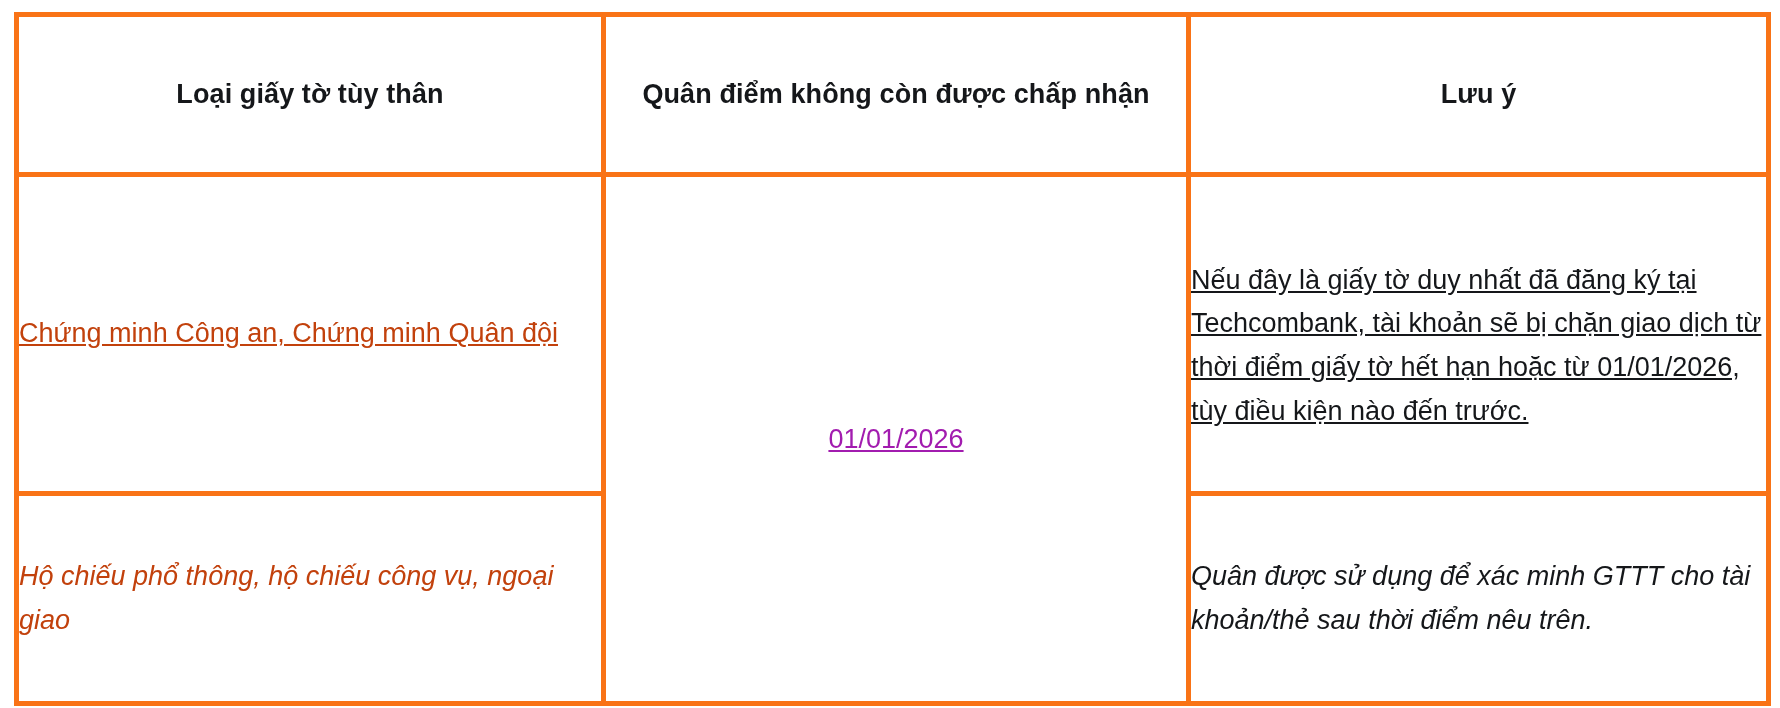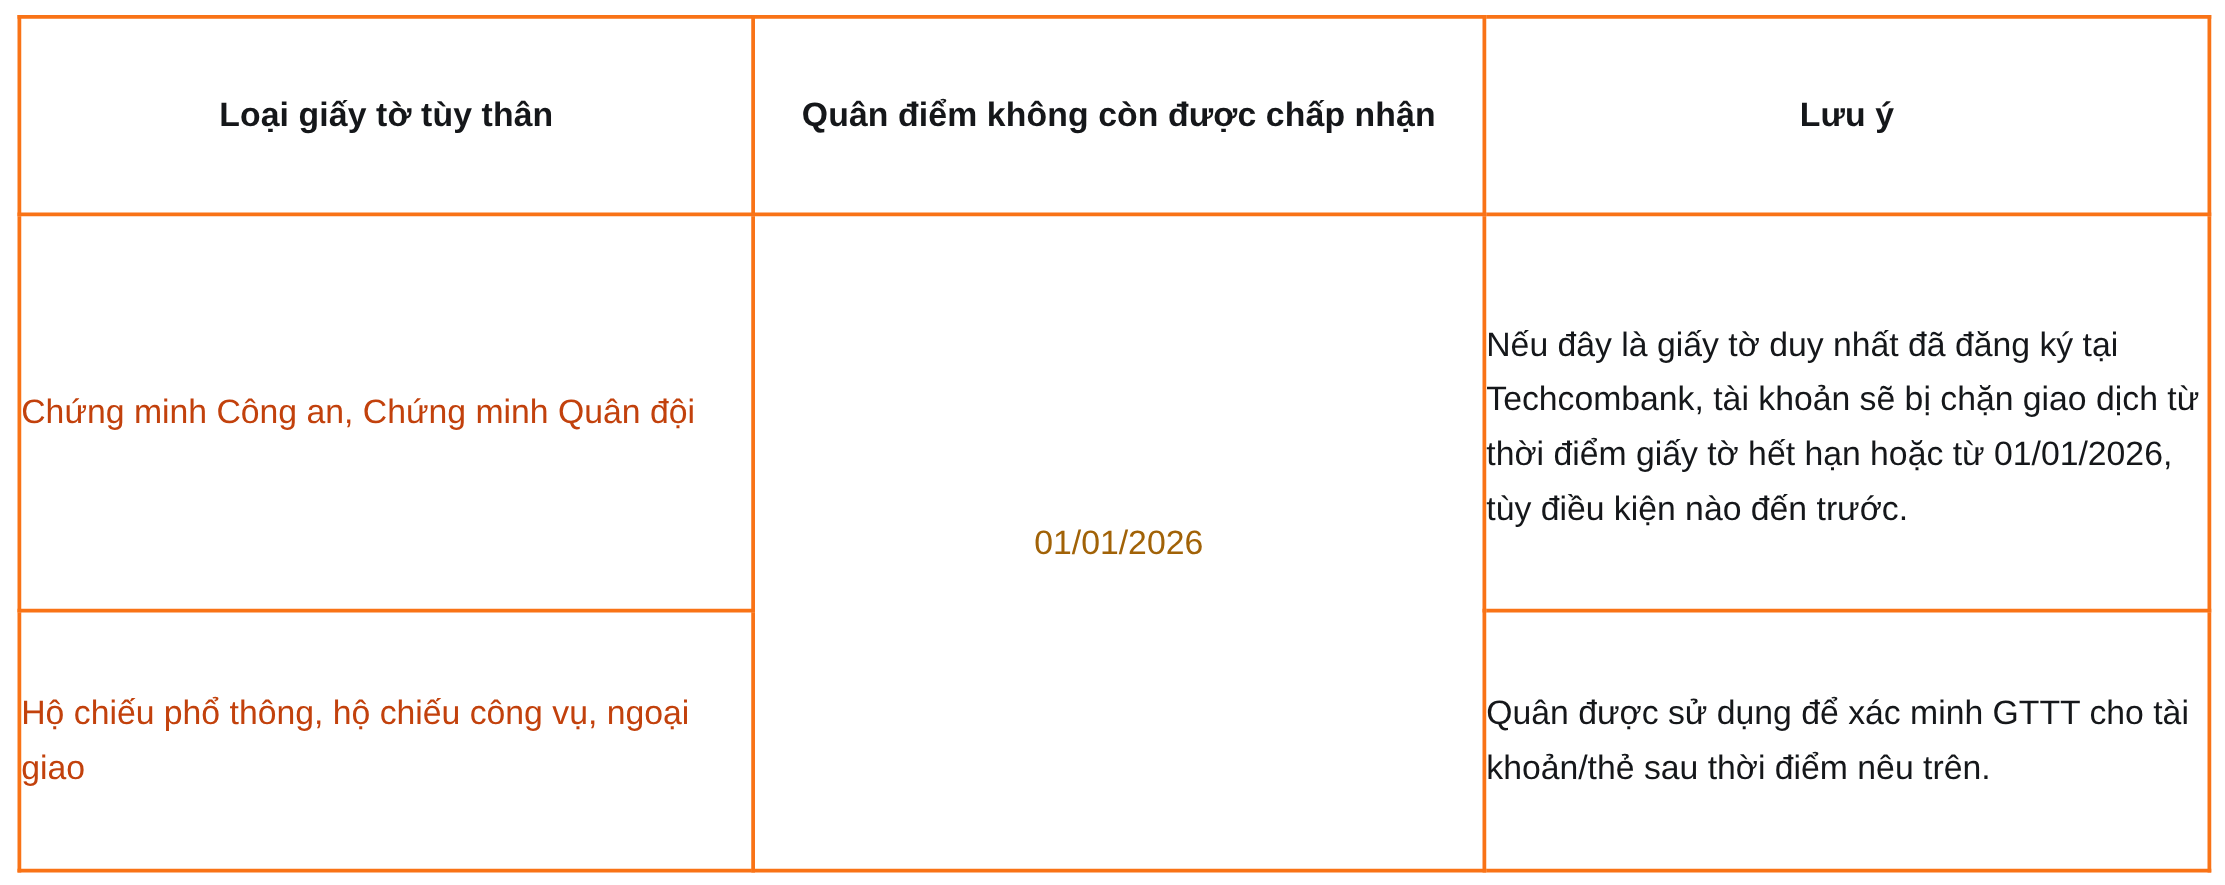--- a/index.html
+++ b/index.html
@@ -22,21 +22,21 @@
     background: #ffffff;
   }
   table.doc-table {
     border-collapse: collapse;
     table-layout: fixed;
     width: 1752px;
     margin-left: 0;
   }
   table.doc-table td,
   table.doc-table th {
-    border: 3px solid #f97316;
+    border: 5px solid #f97316;
     vertical-align: middle;
     padding: 0;
   }
   
   col.c1 { width: 587px; }
   col.c2 { width: 585px; }
   col.c3 { width: 580px; }
 
   thead th {
     height: 155px;
@@ -58,25 +58,25 @@
     font-weight: 400;
     color: #c2410c;
     padding: 26px 36px 26px 34px;
     vertical-align: middle;
   }
   td.cell-date {
     font-size: 27px;
     line-height: 1.5;
     text-align: center;
     vertical-align: middle;
-    color: #a16207;
+    color: #a21caf;
     padding: 10px 20px;
   }
-  tr.row-1 td { height: 290px; }
-  tr.row-2 td { height: 205px; }
+  tr.row-1 td { height: 290px; text-decoration: underline; }
+  tr.row-2 td { height: 205px; font-style: italic; }
 
   td.note {
     font-size: 27px;
     line-height: 1.62;
     padding: 20px 34px 20px 34px;
     vertical-align: middle;
   }
   td.note.first { padding-top: 24px; }
 </style>
 </head>

